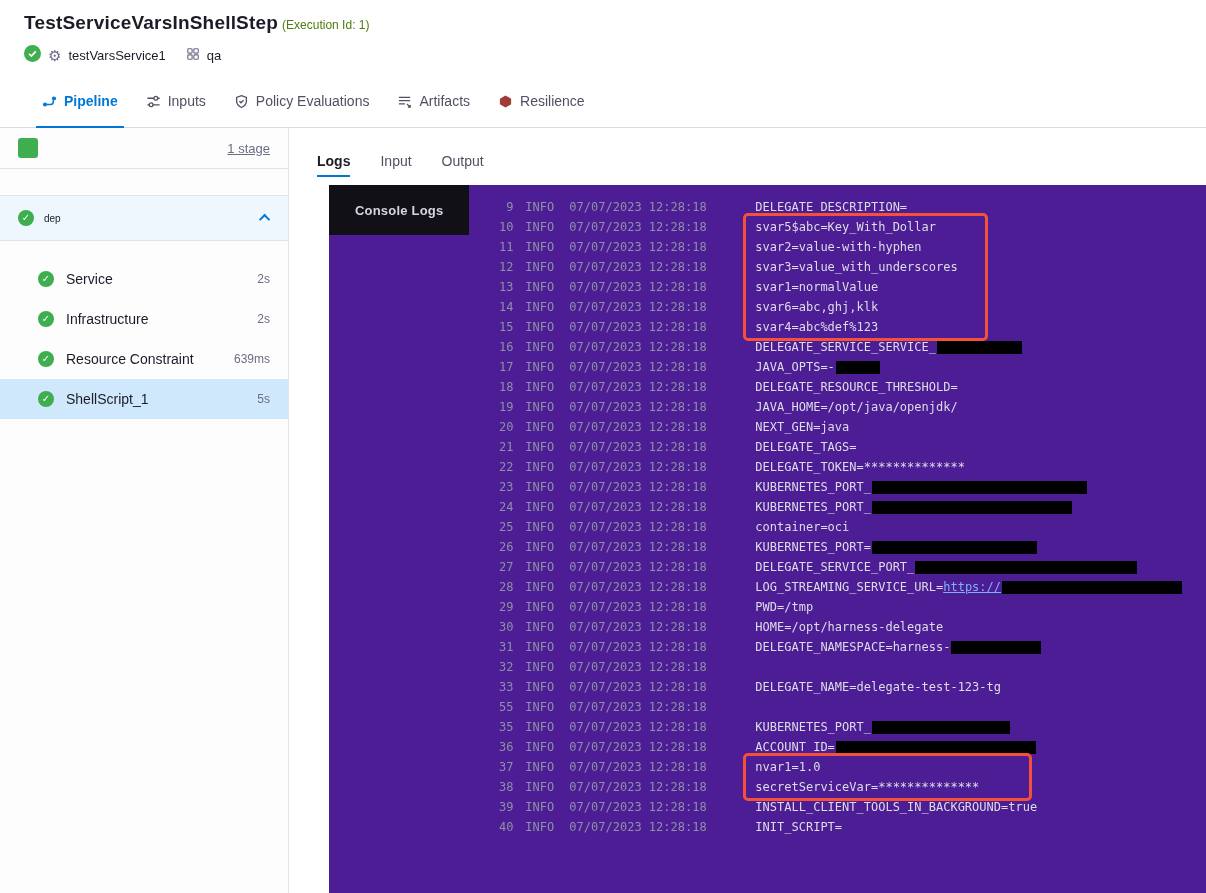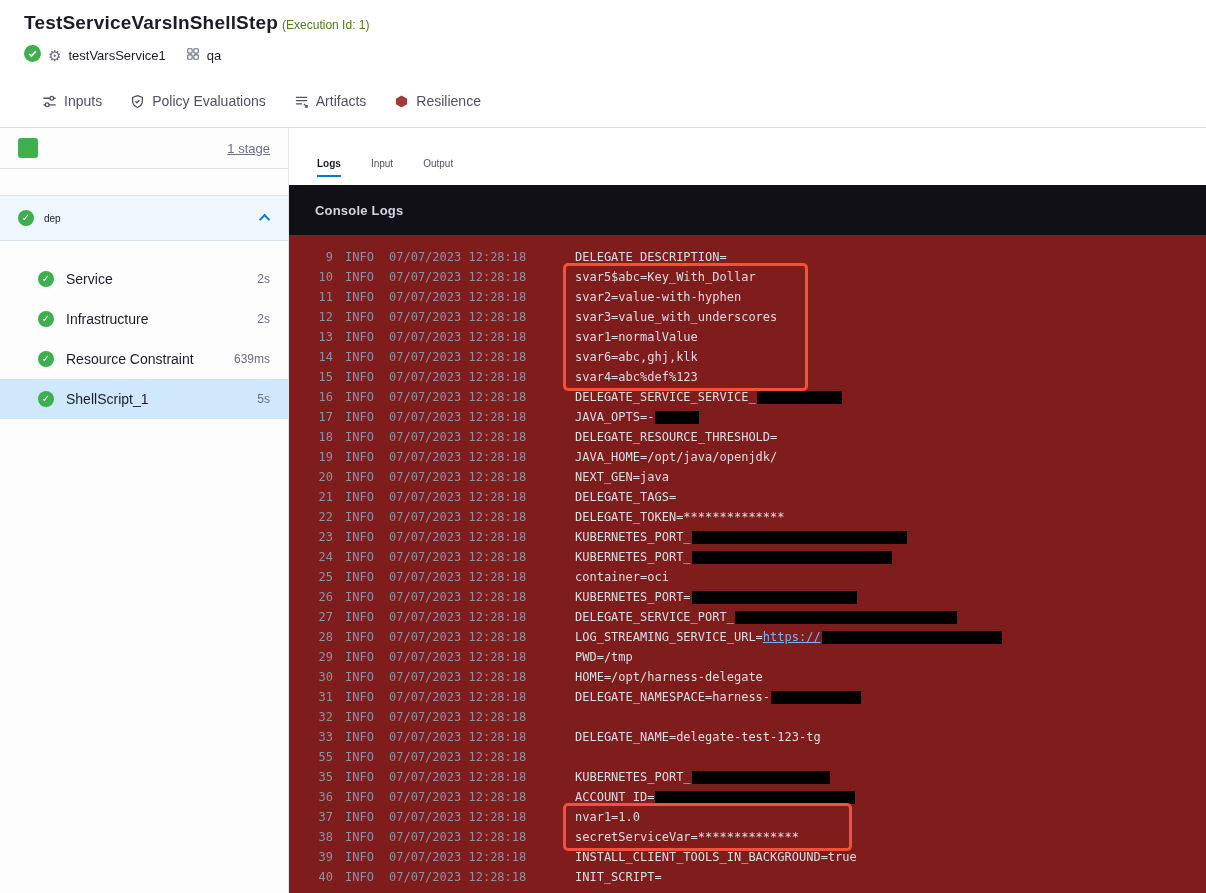--- a/index.html
+++ b/index.html
@@ -48,26 +48,26 @@
   .step { height:40px; display:flex; align-items:center; gap:12px; padding:0 18px 0 38px;
     cursor:pointer; }
   .step.selected { background:#cfe8fb; }
   .step-label { flex:1; font-size:14px; color:#1c1c28; }
   .step-duration { font-size:12px; color:#6b6d85; }
 
   
   .content { flex:1; display:flex; flex-direction:column; min-width:0; }
   .content-tabs { height:57px; background:#fff; display:flex; align-items:flex-end;
     gap:30px; padding:0 28px; }
-  .log-tab { padding-bottom:16px; font-size:10px; color:#4f5162; cursor:pointer; position:relative; }
+  .log-tab { padding-bottom:16px; font-size:14px; color:#4f5162; cursor:pointer; position:relative; }
   .log-tab.active { color:#1c1c28; font-weight:bold; }
   .log-tab.active::after { content:""; position:absolute; left:0; right:0; bottom:8px;
     height:2px; background:#0278d5; }
 
-  .console { flex:1; display:flex; flex-direction:column; background:#7f1d1d; min-height:0; }
+  .console { flex:1; display:flex; flex-direction:row; background:#4c1d95; min-height:0;margin-left:40px; }
   .console-header { height:50px; min-height:50px; background:#101016; color:#d4d5e0;
     font-size:13px; font-weight:bold; display:flex; align-items:center; padding:0 26px;
     letter-spacing:.2px; }
   .log-body { position:relative; flex:1; padding-top:12px; overflow:hidden;
     font-family:"DejaVu Sans Mono", monospace; font-size:12px; }
   .log-row { display:flex; height:20px; line-height:20px; padding-left:14px; white-space:pre; }
   .ln   { width:30px; text-align:right; color:#8e90a6; }
   .lvl  { width:32px; margin-left:12px; color:#8e90a6; }
   .time { width:140px; margin-left:12px; color:#8e90a6; }
   .msg  { margin-left:46px; color:#dcdde5; display:flex; align-items:center; }
@@ -99,20 +99,30 @@
           <rect x="9" y="2" width="5" height="5" rx="1"></rect>
           <rect x="2" y="9" width="5" height="5" rx="1"></rect>
           <rect x="9" y="9" width="5" height="5" rx="1"></rect>
         </svg>
     </span>
     <span class="meta-text">qa</span>
   </div>
 </div>
 
 <div class="nav-tabbar" id="nav-tabbar">
+    <div class="nav-tab active">
+      <span class="tab-icon">
+        <svg width="15" height="15" viewBox="0 0 16 16">
+          <circle cx="3.2" cy="11.2" r="2.2" fill="currentColor"></circle>
+          <circle cx="12.8" cy="4.8" r="2.2" fill="currentColor"></circle>
+          <path d="M5.2 11.2h3.8a3 3 0 0 0 3-3V6.6" stroke="currentColor" stroke-width="1.6" fill="none"></path>
+        </svg>
+      </span>
+      <span>Pipeline</span>
+    </div>
     <div class="nav-tab">
       <span class="tab-icon">
         <svg width="15" height="15" viewBox="0 0 16 16" fill="none" stroke="currentColor" stroke-width="1.4">
           <path d="M1.5 4.5h13M1.5 11.5h13"></path>
           <circle cx="10.5" cy="4.5" r="2" fill="#fff"></circle>
           <circle cx="5.5" cy="11.5" r="2" fill="#fff"></circle>
         </svg>
       </span>
       <span>Inputs</span>
     </div>

